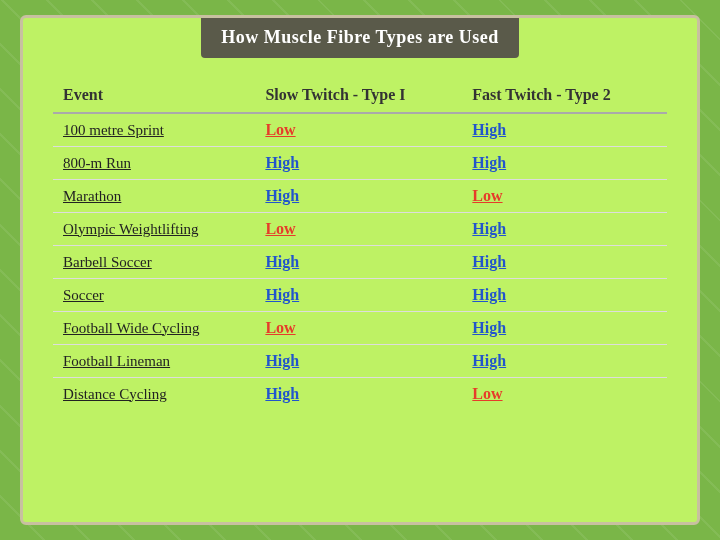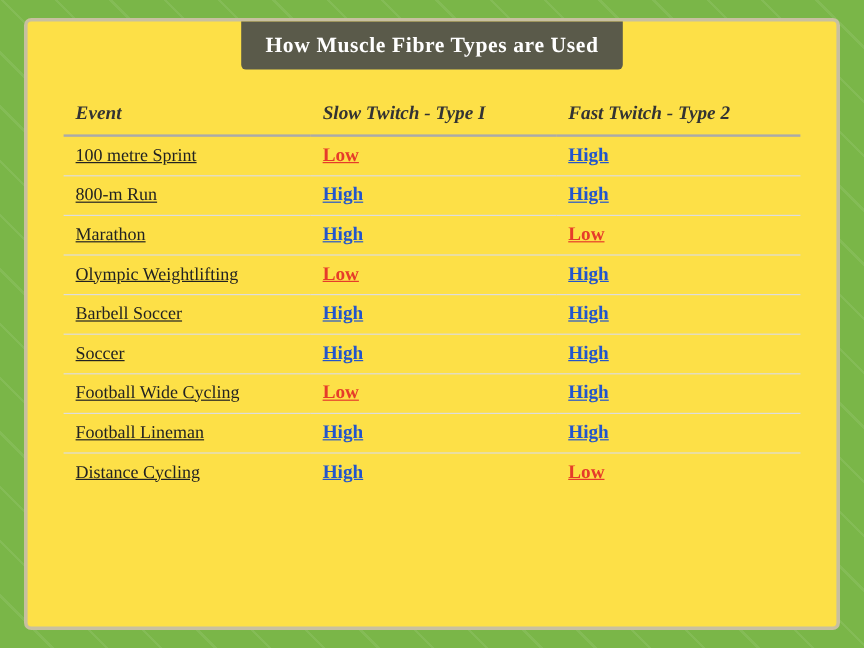--- a/index.html
+++ b/index.html
@@ -26,21 +26,21 @@
           rgba(255,255,255,0.08) 30px,
           rgba(255,255,255,0.08) 32px
         );
       pointer-events: none;
     }
 
     .page-container {
       position: relative;
       width: 680px;
       height: 510px;
-      background: #fde047;
+      background: #bef264;
       border: 3px solid #c8c0a0;
       border-radius: 6px;
       display: flex;
       flex-direction: column;
       overflow: hidden;
     }
 
     .title-bar {
       background: #5a5a4a;
       color: #fff;
@@ -64,21 +64,20 @@
       width: 100%;
       border-collapse: collapse;
     }
 
     thead tr th {
       font-size: 16px;
       font-weight: bold;
       color: #333;
       padding: 8px 10px;
       text-align: left;
-      font-style: italic;
     }
 
     thead tr th:nth-child(2),
     thead tr th:nth-child(3) {
       text-align: left;
     }
 
     tbody tr {
       border-bottom: 1px solid #ddd;
     }

